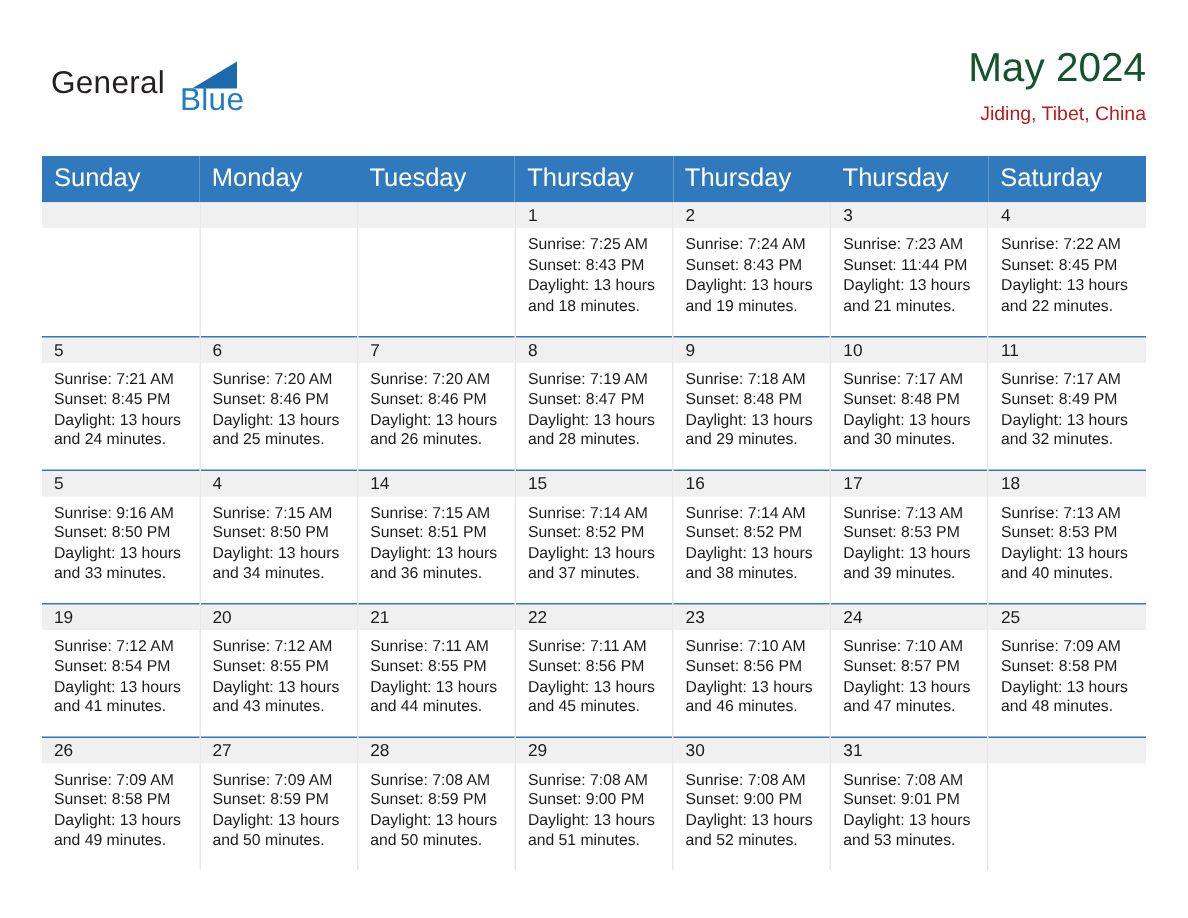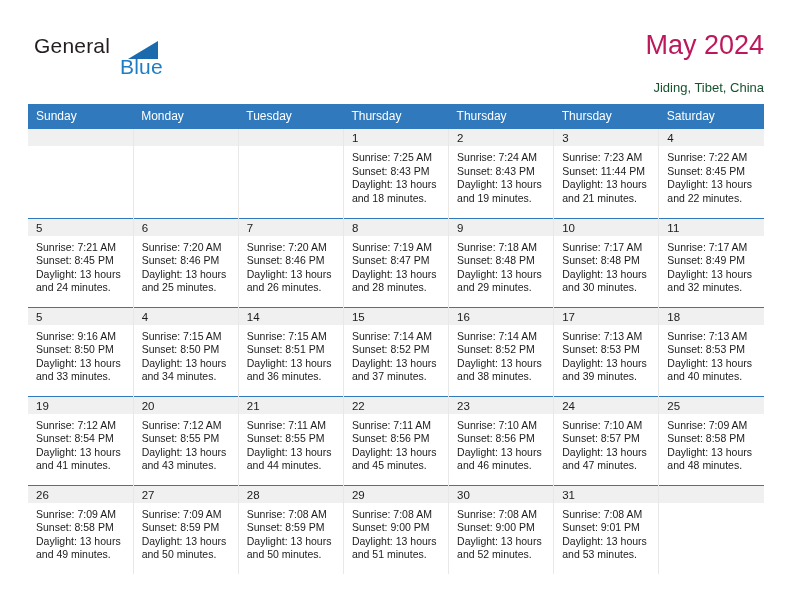--- a/index.html
+++ b/index.html
@@ -29,21 +29,21 @@
   .logo {
     position: absolute;
     left: 6px;
     top: 6px;
     width: 180px;
     height: 56px;
   }
   .logo-general {
     position: absolute;
     left: 0;
-    top: 0;
+    top: 10px;
     font-size: 21px;
     letter-spacing: 0.2px;
     color: #231f20;
     line-height: 24px;
   }
   .logo-blue {
     position: absolute;
     left: 60px;
     top: 21px;
     font-size: 21px;
@@ -63,46 +63,46 @@
   }
 
   .title-wrap {
     position: absolute;
     right: 0;
     top: 0;
     text-align: right;
   }
   .month-title {
     font-size: 27px;
-    color: #be185d;
+    color: #14532d;
     line-height: 34px;
     font-weight: normal;
     white-space: nowrap;
   }
   .location {
     font-size: 13px;
-    color: #14532d;
+    color: #b91c1c;
     line-height: 20px;
-    margin-top: 16px;
+    margin-top: 4px;
     white-space: nowrap;
   }
 
   
   .cal {
     position: absolute;
     left: 28px;
     top: 104px;
     width: 736px;
     border-collapse: collapse;
     table-layout: fixed;
   }
   .cal th {
     background: #2f79bc;
     color: #ffffff;
-    font-size: 12px;
+    font-size: 17px;
     font-weight: normal;
     text-align: left;
     padding: 5px 0 6px 8px;
     border: none;
     height: 22px;
   }
   .cal td {
     vertical-align: top;
     padding: 0;
     border-right: 1px solid #e8e8e8;

